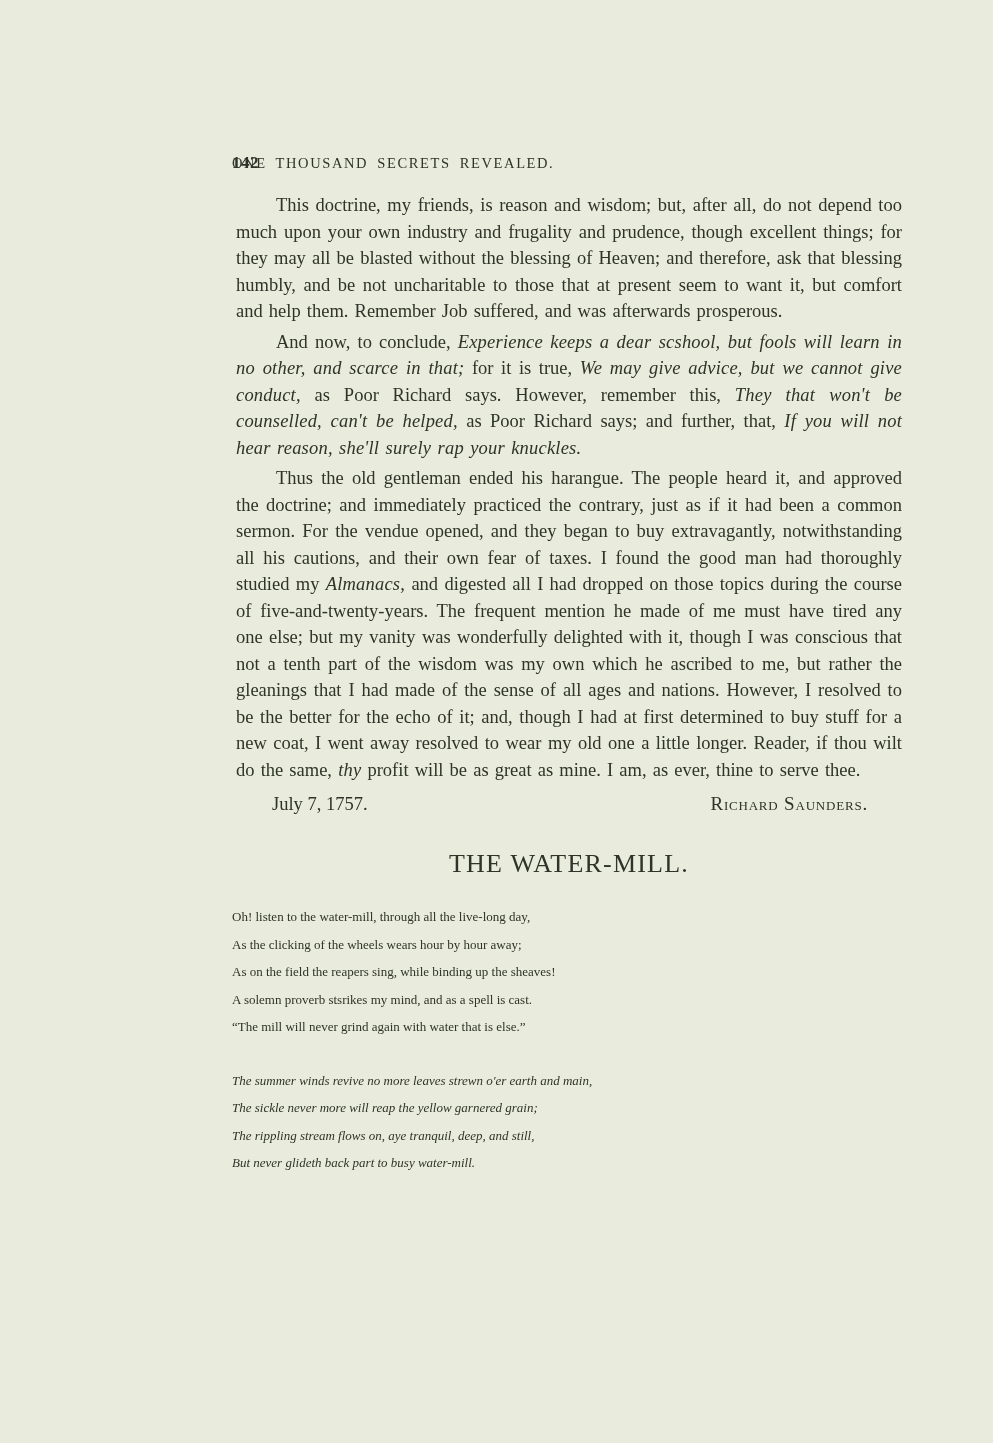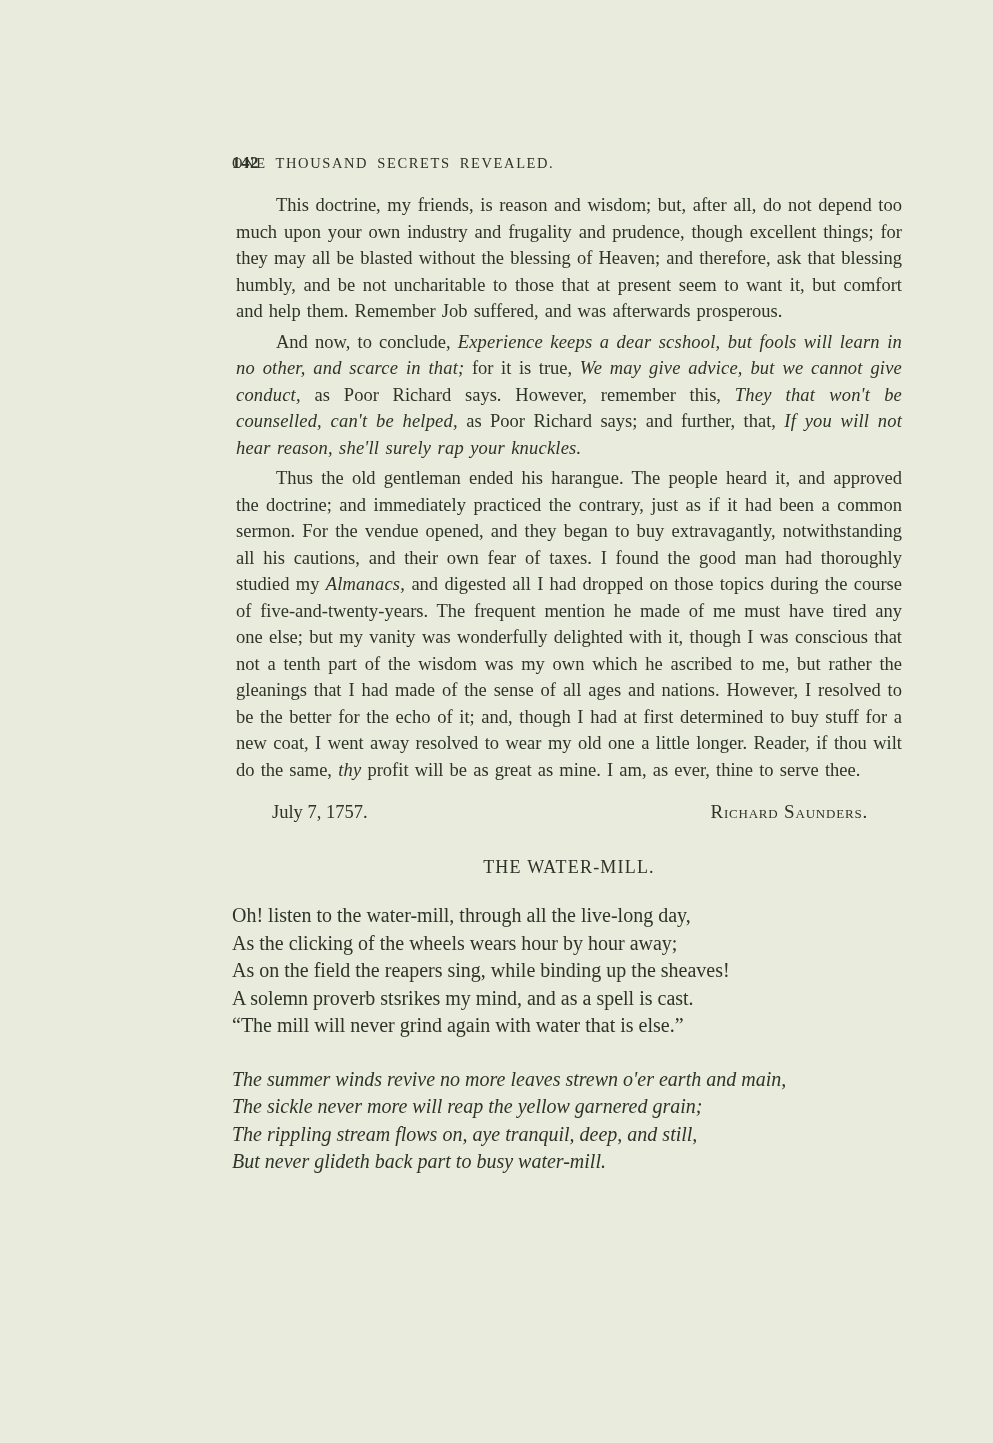--- a/index.html
+++ b/index.html
@@ -57,40 +57,40 @@
     text-align: justify;
     text-indent: 40px;
     font-size: 18.5px;
     line-height: 26.5px;
     word-spacing: 1.5px;
   }
   .dateline {
     display: flex;
     justify-content: space-between;
     align-items: baseline;
-    margin-top: 18px;
+    margin-top: 10px;
     font-size: 18.5px;
     padding-left: 40px;
     padding-right: 38px;
   }
   .signature {
     font-variant: small-caps;
     letter-spacing: 0.8px;
     font-size: 19px;
   }
   .poem-title {
     margin: 34px 0 0 0;
     text-align: center;
     font-weight: normal;
-    font-size: 18px;
+    font-size: 26px;
     letter-spacing: 1.2px;
   }
   .poem {
     margin-top: 24px;
-    font-size: 20px;
+    font-size: 13px;
   }
   .poem-line {
     line-height: 27.5px;
     white-space: nowrap;
   }
   .stanza + .stanza {
     margin-top: 26px;
     font-style: italic;
   }
   i { letter-spacing: 0.2px; }

